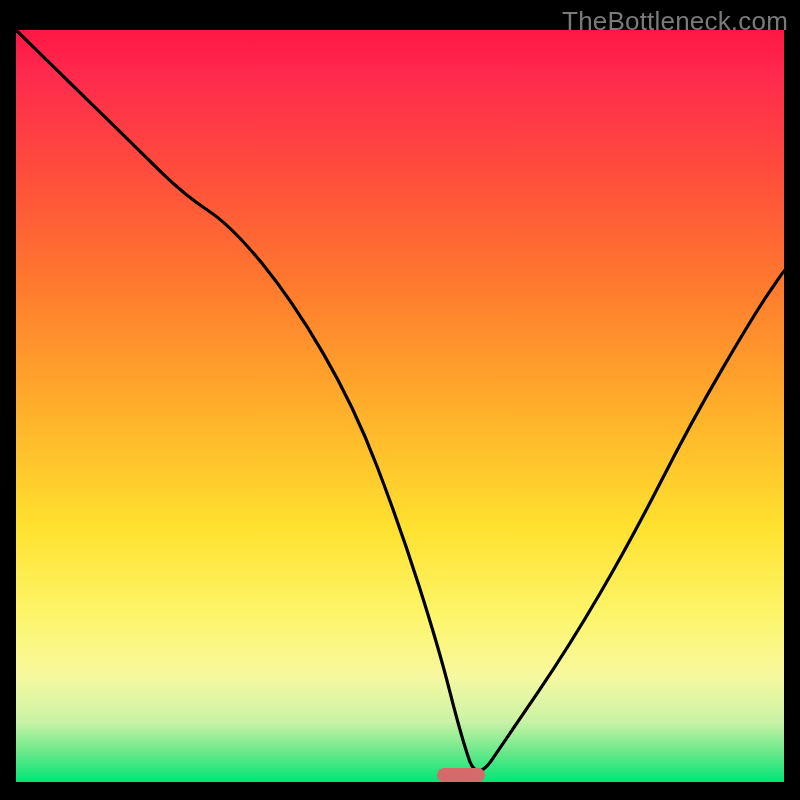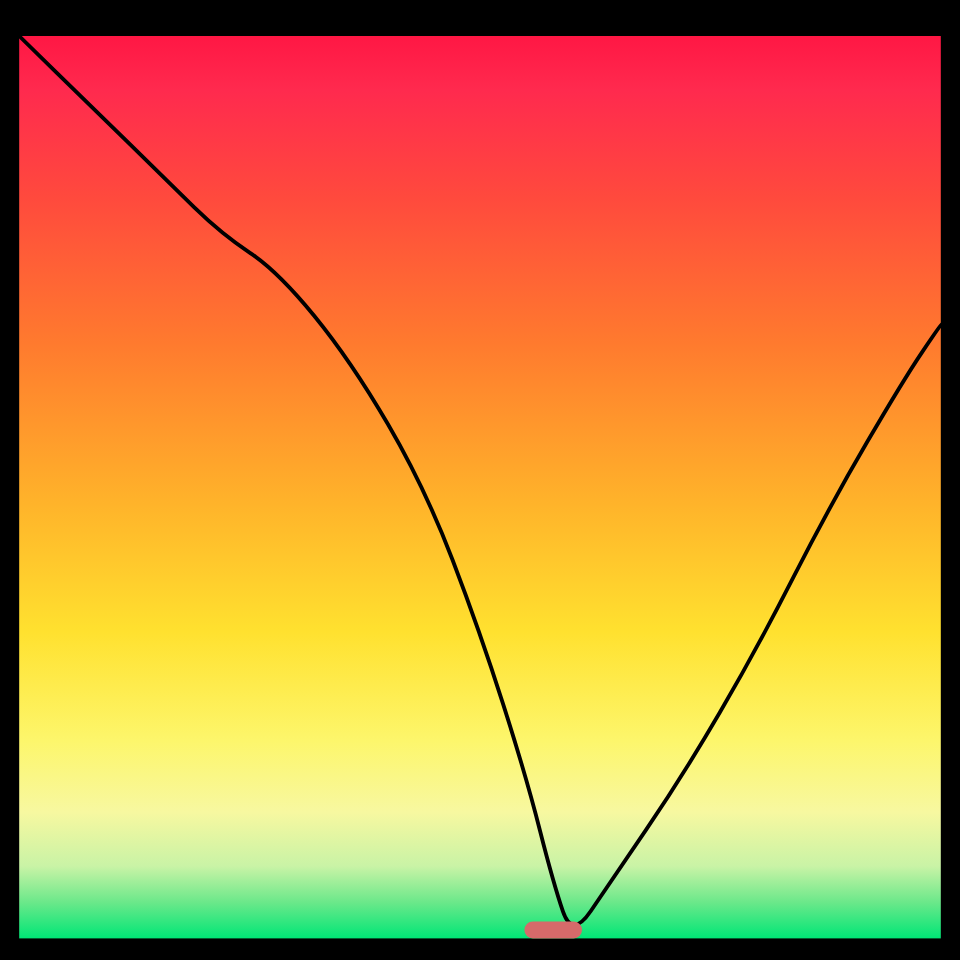--- a/index.html
+++ b/index.html
@@ -62,20 +62,21 @@
     border-radius: 999px;
     background: #d66a6a;
     bottom: 18px;
   }
 </style>
 </head>
 <body>
 
 <div class="stage">
 
+  <div class="watermark">TheBottleneck.com</div>
 
   <div class="plot"></div>
 
   <svg class="curve" viewBox="0 0 768 752" preserveAspectRatio="none">
     <path d="M 0.0 0.0 Q 0.0 0.0 30.7 30.1 Q 61.4 60.2 92.2 90.2 Q 122.9 120.3 145.9 142.9 Q 169.0 165.4 192.0 180.5 Q 215.0 195.5 245.8 233.1 Q 276.5 270.7 307.2 323.4 Q 337.9 376.0 361.0 436.2 Q 384.0 496.3 403.2 556.5 Q 422.4 616.6 433.9 661.8 Q 445.4 706.9 453.1 729.4 Q 460.8 752.0 476.2 729.4 Q 491.5 706.9 522.2 661.8 Q 553.0 616.6 583.7 564.0 Q 614.4 511.4 645.1 451.2 Q 675.8 391.0 706.6 338.4 Q 737.3 285.8 752.6 263.2 T 768.0 240.6" id="curve-path" fill="none" stroke="#000000" stroke-width="3.2" stroke-linecap="round" stroke-linejoin="round"></path>
   </svg>
 
   <div class="marker" id="min-marker" style="left: 437.44px;"></div>
 
 </div>

